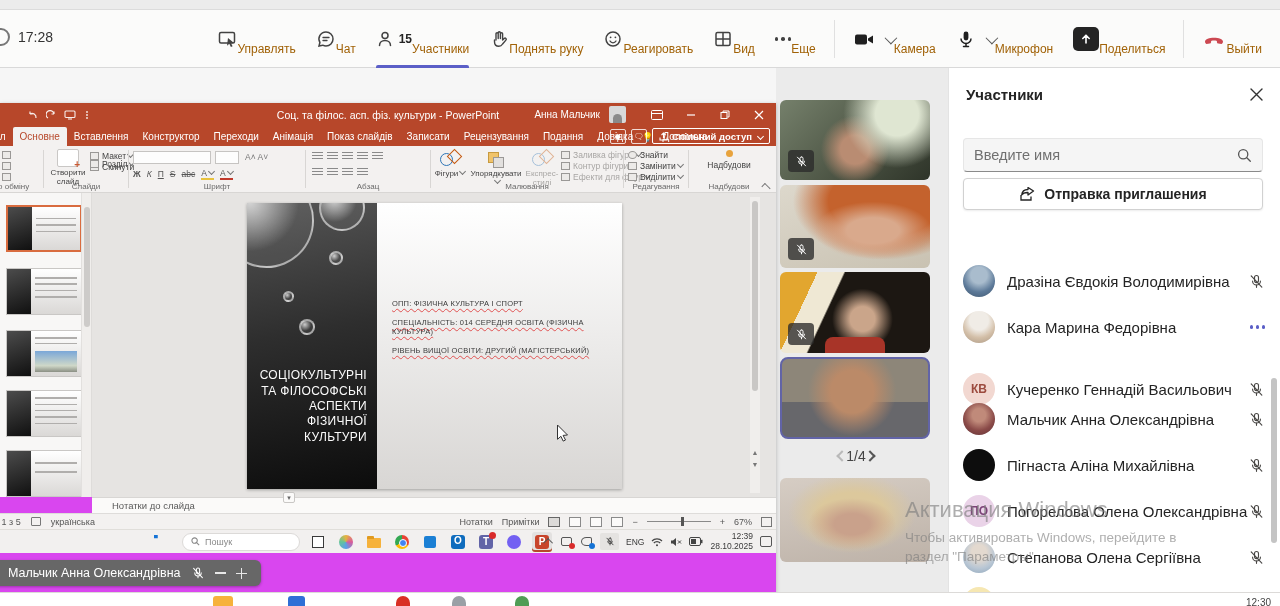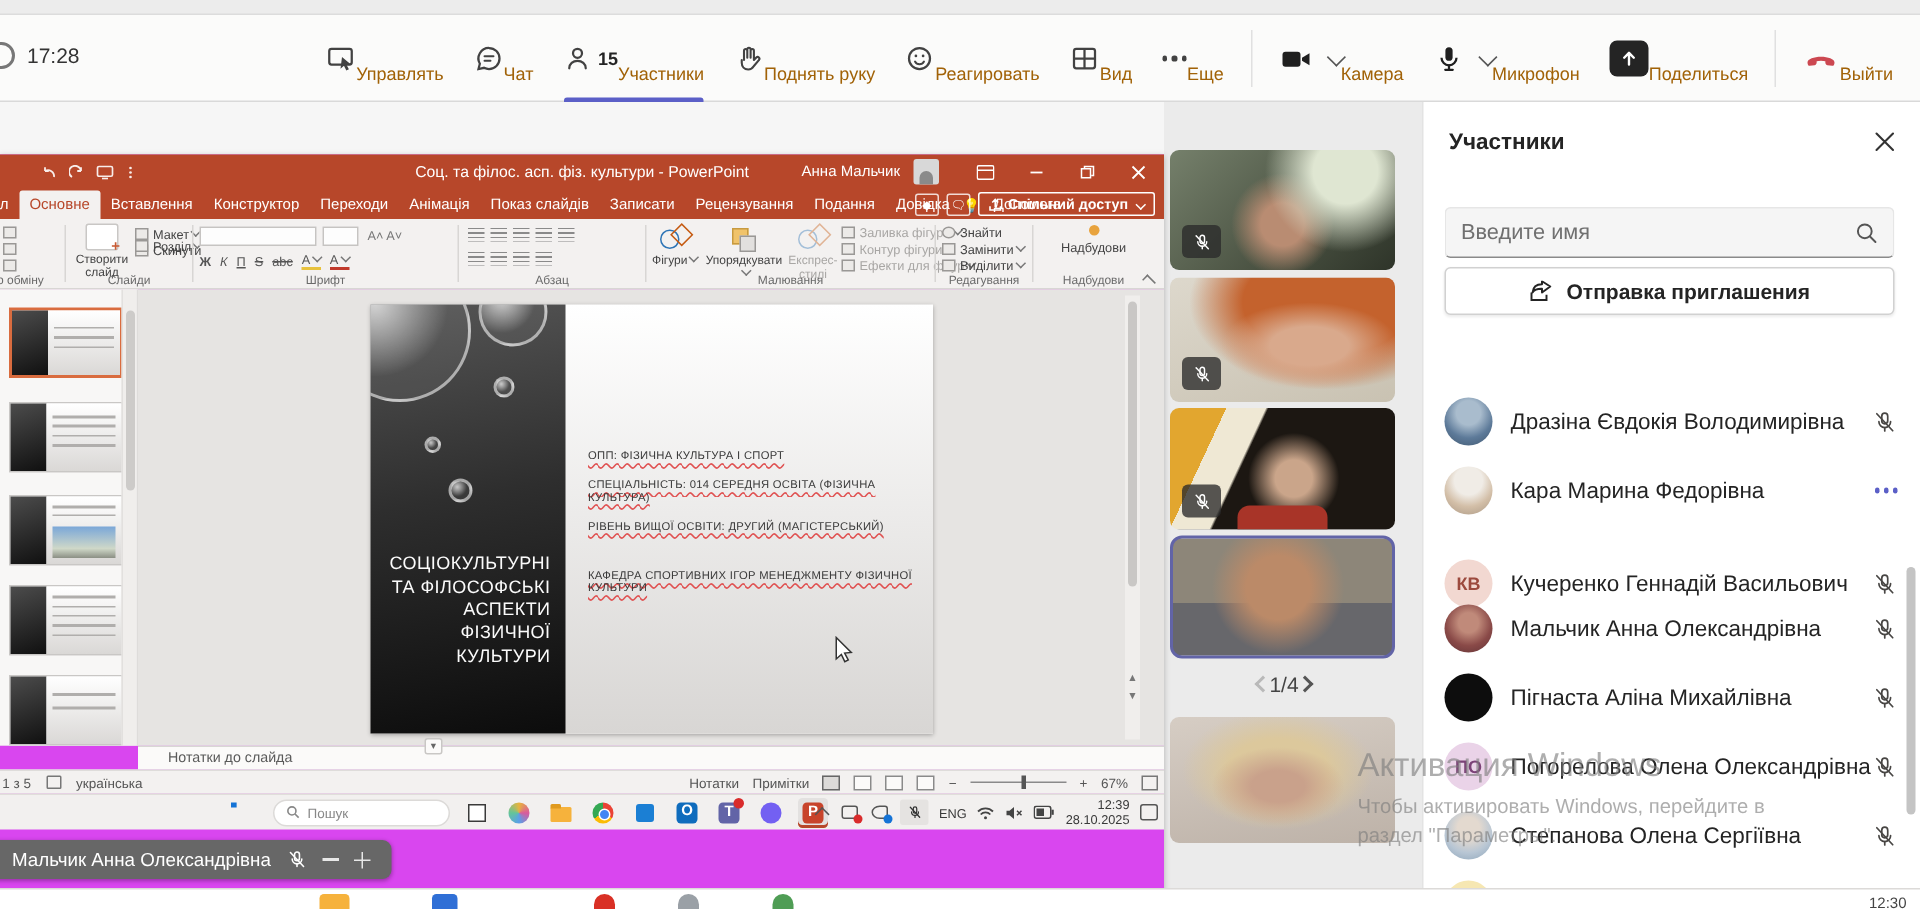--- a/index.html
+++ b/index.html
@@ -554,21 +554,20 @@
               <span>ТА ФІЛОСОФСЬКІ</span>
               <span>АСПЕКТИ</span>
               <span>ФІЗИЧНОЇ</span>
               <span>КУЛЬТУРИ</span>
             </div>
           </div>
           <div class="slide-body">
             <div class="sline">ОПП: ФІЗИЧНА КУЛЬТУРА І СПОРТ</div>
             <div class="sline">СПЕЦІАЛЬНІСТЬ: 014 СЕРЕДНЯ ОСВІТА (ФІЗИЧНА КУЛЬТУРА)</div>
             <div class="sline">РІВЕНЬ ВИЩОЇ ОСВІТИ: ДРУГИЙ (МАГІСТЕРСЬКИЙ)</div>
-            <div class="sline gap">КАФЕДРА СПОРТИВНИХ ІГОР МЕНЕДЖМЕНТУ ФІЗИЧНОЇ КУЛЬТУРИ</div>
           </div>
         </div>
         <div class="slide-sb">
           <div class="sbthumb"></div>
           <div class="sbarr" style="top:252px;">▲</div>
           <div class="sbarr" style="top:264px;">▼</div>
         </div>
       </div>
     </div>
 

